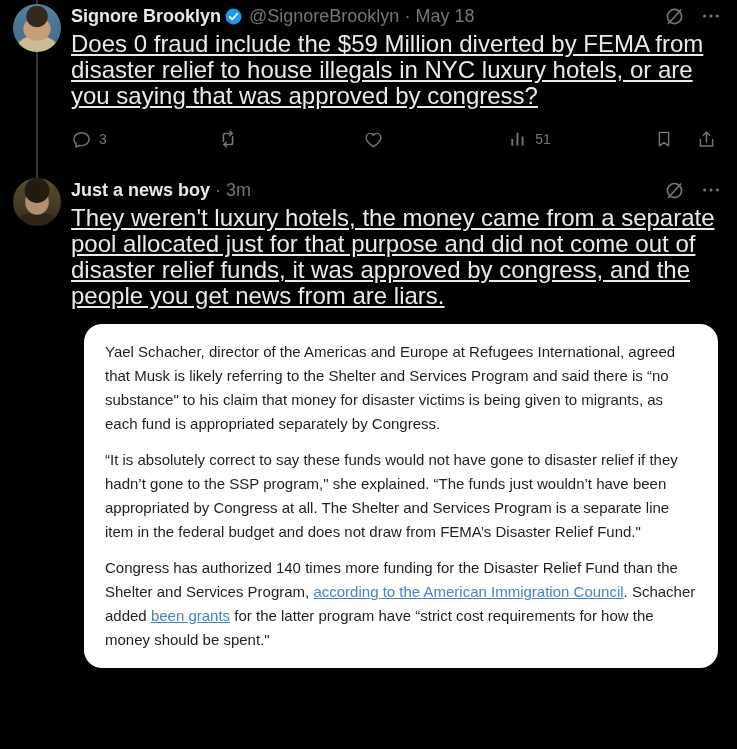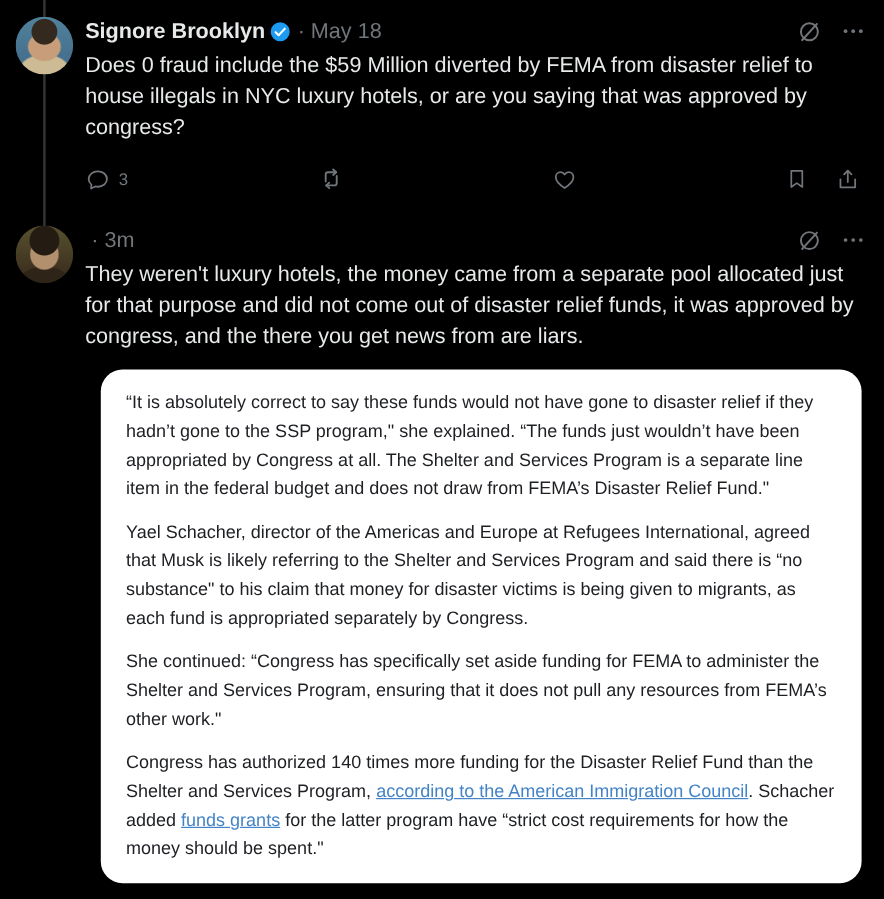--- a/index.html
+++ b/index.html
@@ -3,21 +3,21 @@
 <meta charset="utf-8">
 <style>
   html,body{margin:0;padding:0;}
   body{
     width:737px;height:749px;background:#000;overflow:hidden;position:relative;
     font-family:"Liberation Sans",sans-serif;color:#e7e9ea;
     --grey:#71767b;--blue:#1d9bf0;--link:#4484c6;--line:#333639;
   }
   .thread-line{position:absolute;left:36px;top:0;width:2px;height:198px;background:var(--line);z-index:0;}
   .tweet{display:flex;padding:0 16px 0 13px;position:relative;}
-  .tweet-1{padding-top:14px;}
+  .tweet-1{padding-top:4px;}
   .tweet-2{margin-top:22px;}
   .avatar{width:48px;height:48px;border-radius:50%;flex-shrink:0;position:relative;z-index:1;cursor:pointer;}
   .av1{background:
       radial-gradient(circle at 50% 26%, #33291f 0 24%, rgba(0,0,0,0) 26%),
       radial-gradient(ellipse 30% 26% at 50% 52%, #c79e79 0 90%, rgba(0,0,0,0) 100%),
       radial-gradient(ellipse 46% 30% at 50% 94%, #cdbb96 0 90%, rgba(0,0,0,0) 100%),
       linear-gradient(180deg,#51829b,#40698a);}
   .av2{background:
       radial-gradient(circle at 50% 26%, #241c12 0 28%, rgba(0,0,0,0) 30%),
       radial-gradient(ellipse 26% 28% at 50% 50%, #b3906d 0 90%, rgba(0,0,0,0) 100%),
@@ -25,21 +25,21 @@
       linear-gradient(180deg,#57512f,#37291b);}
   .content{margin-left:10px;flex:1;min-width:0;}
   .hdr{display:flex;align-items:center;font-size:18px;line-height:24px;white-space:nowrap;}
   .name{font-weight:700;color:#e7e9ea;cursor:pointer;}
   .badge{margin-left:3px;display:flex;align-items:center;}
   .meta{color:var(--grey);margin-left:6px;font-weight:400;}
   .dot{color:var(--grey);margin-left:5px;}
   .time{color:var(--grey);margin-left:5px;cursor:pointer;}
   .hdr-icons{margin-left:auto;display:flex;align-items:center;gap:16px;color:var(--grey);}
   .hdr-icons svg{display:block;cursor:pointer;}
-  .tweet-text{font-size:18px;line-height:26px;margin-top:3px;padding-right:2px;color:#e7e9ea;}
+  .tweet-text{font-size:24px;line-height:26px;margin-top:3px;padding-right:2px;color:#e7e9ea;text-decoration:underline;}
   .actions{display:flex;align-items:center;margin-top:13px;padding-right:4px;color:var(--grey);font-size:14px;height:34px;}
   .action{display:flex;align-items:center;gap:7px;cursor:pointer;}
   .action.grow{flex:1;}
   .right-group{display:flex;align-items:center;gap:22px;}
   .action svg{display:block;}
   .card{
     background:#fff;border-radius:18px;margin:15px 3px 0 13px;
     padding:16px 20px 16px 21px;color:#1d1f23;font-size:15px;line-height:24px;cursor:pointer;
   }
   .card p{margin:0 0 12px 0;}
@@ -55,20 +55,21 @@
   <div class="avatar av1"></div>
   <div class="content">
     <div class="hdr">
       <span class="name">Signore Brooklyn</span>
       <span class="badge">
         <svg width="19" height="19" viewBox="0 0 22 22">
             <circle cx="11" cy="11" r="9.2" fill="#1d9bf0"></circle>
             <path d="M6.6 11.4l2.9 2.9 5.9-6.3" fill="none" stroke="#fff" stroke-width="2" stroke-linecap="round" stroke-linejoin="round"></path>
           </svg>
       </span>
+      <span class="meta">@SignoreBrooklyn</span>
       <span class="dot">·</span>
       <span class="time">May 18</span>
       <span class="hdr-icons">
         <svg width="21" height="21" viewBox="0 0 22 22" fill="none" stroke="currentColor" stroke-width="1.7">
             <circle cx="11" cy="11" r="7.4"></circle>
             <line x1="18" y1="3.6" x2="4.2" y2="18.8"></line>
           </svg>
         <svg width="20" height="20" viewBox="0 0 22 22" fill="currentColor">
             <circle cx="4" cy="11" r="1.7"></circle>
             <circle cx="11" cy="11" r="1.7"></circle>
@@ -90,53 +91,61 @@
             <path d="M13.8 3.5L16.5 6l-2.7 2.5"></path>
             <path d="M17 9.5V16a2 2 0 0 1-2 2H7.5"></path>
             <path d="M10.2 20.5L7.5 18l2.7-2.5"></path>
           </svg>
       </span>
       <span class="action grow">
         <svg width="21" height="21" viewBox="0 0 24 24" fill="none" stroke="currentColor" stroke-width="1.7">
             <path d="M12 20.2C9 18.2 3.6 14.3 3.6 9.9 3.6 7.2 5.6 5 8.1 5c1.6 0 3.1.9 3.9 2.3C12.8 5.9 14.3 5 15.9 5c2.5 0 4.5 2.2 4.5 4.9 0 4.4-5.4 8.3-8.4 10.3z" stroke-linejoin="round"></path>
           </svg>
       </span>
+      <span class="action grow">
+        <svg width="20" height="20" viewBox="0 0 24 24" fill="currentColor">
+            <rect x="4" y="12" width="2.2" height="8"></rect>
+            <rect x="10.2" y="4.5" width="2.2" height="15.5"></rect>
+            <rect x="16.4" y="9" width="2.2" height="11"></rect>
+          </svg>
+        <span>51</span>
+      </span>
       <span class="right-group">
         <svg width="20" height="20" viewBox="0 0 24 24" fill="none" stroke="currentColor" stroke-width="1.7" stroke-linejoin="round">
             <path d="M6.5 4h11v16.2l-5.5-3.9-5.5 3.9z"></path>
           </svg>
         <svg width="21" height="21" viewBox="0 0 24 24" fill="none" stroke="currentColor" stroke-width="1.7" stroke-linecap="round" stroke-linejoin="round">
             <path d="M12 14.5V3.8"></path>
             <path d="M8.5 7.2L12 3.7l3.5 3.5"></path>
             <path d="M5 12v7.5h14V12"></path>
           </svg>
       </span>
     </div>
   </div>
 </article>
 
 <article class="tweet tweet-2">
   <div class="avatar av2"></div>
   <div class="content">
     <div class="hdr">
+      <span class="name">Just a news boy</span>
       <span class="dot">·</span>
       <span class="time">3m</span>
       <span class="hdr-icons">
         <svg width="21" height="21" viewBox="0 0 22 22" fill="none" stroke="currentColor" stroke-width="1.7">
             <circle cx="11" cy="11" r="7.4"></circle>
             <line x1="18" y1="3.6" x2="4.2" y2="18.8"></line>
           </svg>
         <svg width="20" height="20" viewBox="0 0 22 22" fill="currentColor">
             <circle cx="4" cy="11" r="1.7"></circle>
             <circle cx="11" cy="11" r="1.7"></circle>
             <circle cx="18" cy="11" r="1.7"></circle>
           </svg>
       </span>
     </div>
-    <div class="tweet-text">They weren't luxury hotels, the money came from a separate pool allocated just for that purpose and did not come out of disaster relief funds, it was approved by congress, and the there you get news from are liars.</div>
+    <div class="tweet-text">They weren't luxury hotels, the money came from a separate pool allocated just for that purpose and did not come out of disaster relief funds, it was approved by congress, and the people you get news from are liars.</div>
     <div class="card">
+        <p>Yael Schacher, director of the Americas and Europe at Refugees International, agreed that Musk is likely referring to the Shelter and Services Program and said there is “no substance" to his claim that money for disaster victims is being given to migrants, as each fund is appropriated separately by Congress.</p>
         <p>“It is absolutely correct to say these funds would not have gone to disaster relief if they hadn’t gone to the SSP program," she explained. “The funds just wouldn’t have been appropriated by Congress at all. The Shelter and Services Program is a separate line item in the federal budget and does not draw from FEMA’s Disaster Relief Fund."</p>
-        <p>Yael Schacher, director of the Americas and Europe at Refugees International, agreed that Musk is likely referring to the Shelter and Services Program and said there is “no substance" to his claim that money for disaster victims is being given to migrants, as each fund is appropriated separately by Congress.</p>
-        <p>She continued: “Congress has specifically set aside funding for FEMA to administer the Shelter and Services Program, ensuring that it does not pull any resources from FEMA’s other work."</p>
-        <p>Congress has authorized 140 times more funding for the Disaster Relief Fund than the Shelter and Services Program, <a href="#">according to the American Immigration Council</a>. Schacher added <a href="#">funds grants</a> for the latter program have “strict cost requirements for how the money should be spent."</p>
+        <p>Congress has authorized 140 times more funding for the Disaster Relief Fund than the Shelter and Services Program, <a href="#">according to the American Immigration Council</a>. Schacher added <a href="#">been grants</a> for the latter program have “strict cost requirements for how the money should be spent."</p>
       </div>
   </div>
 </article>
 
 </body></html>

